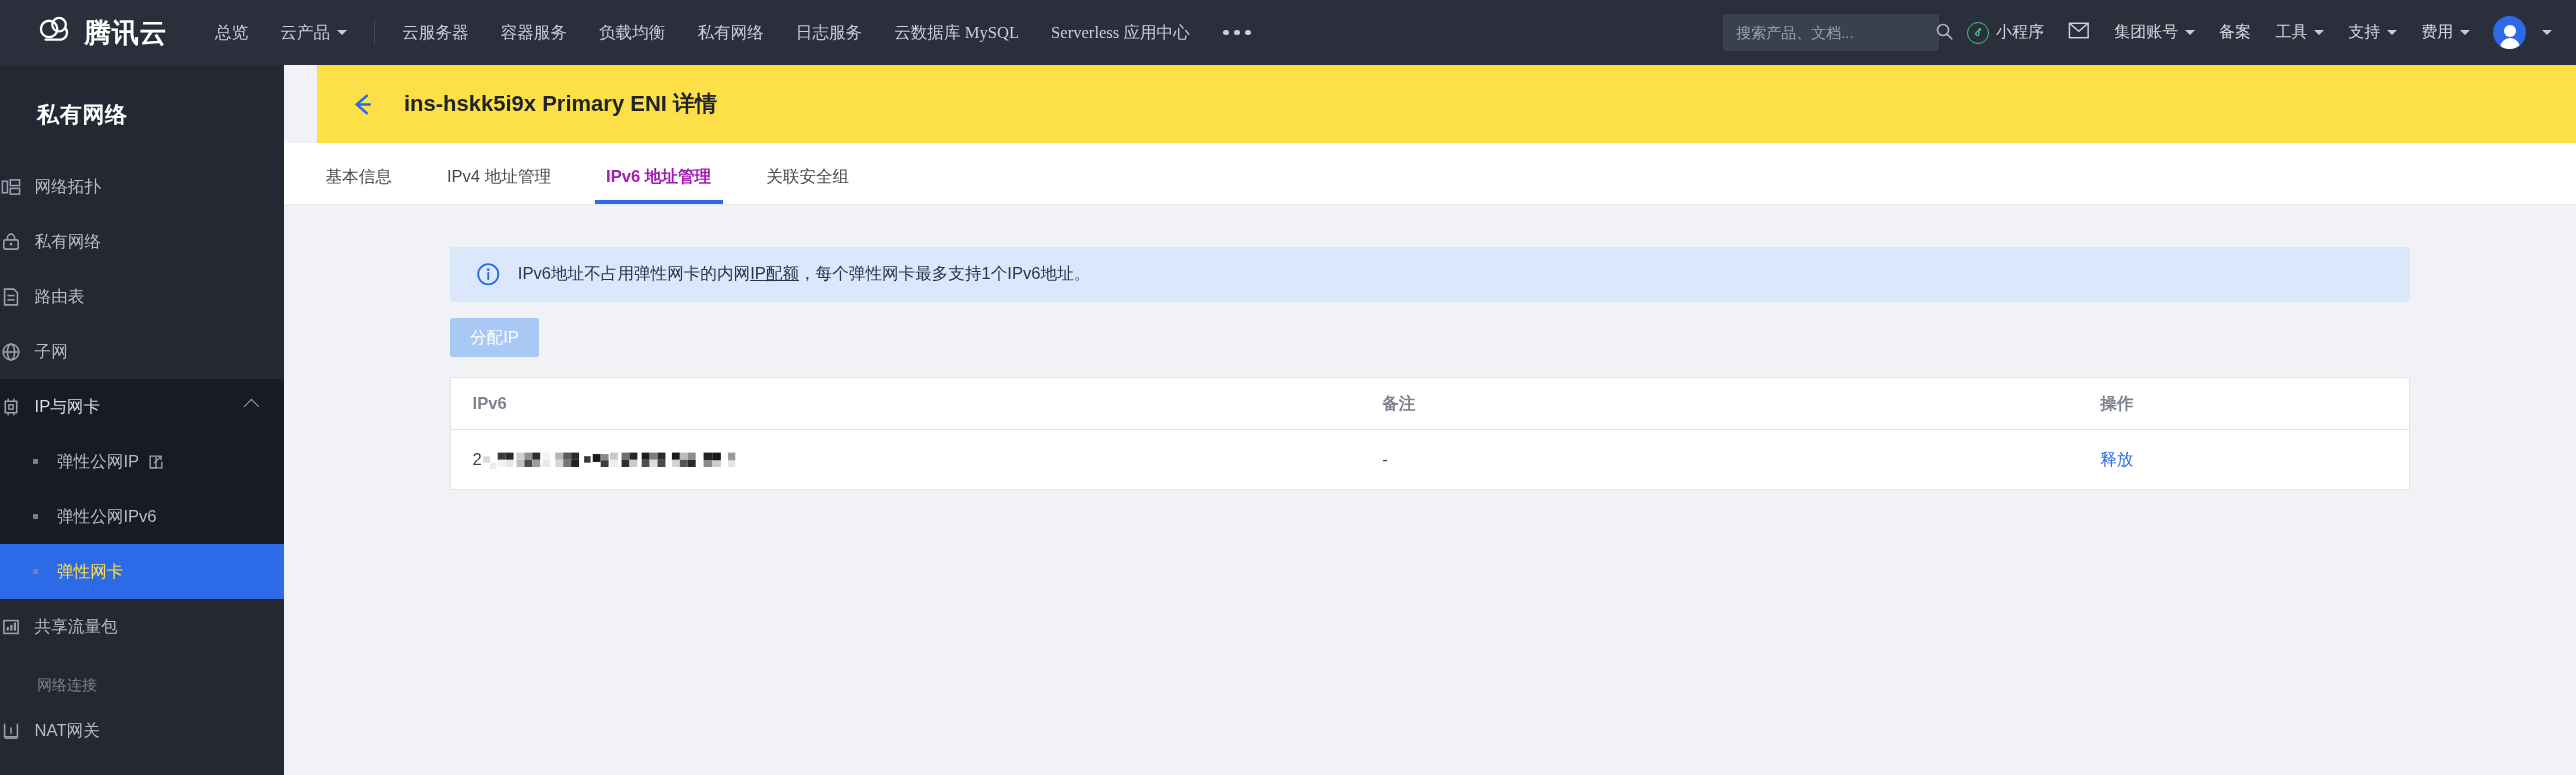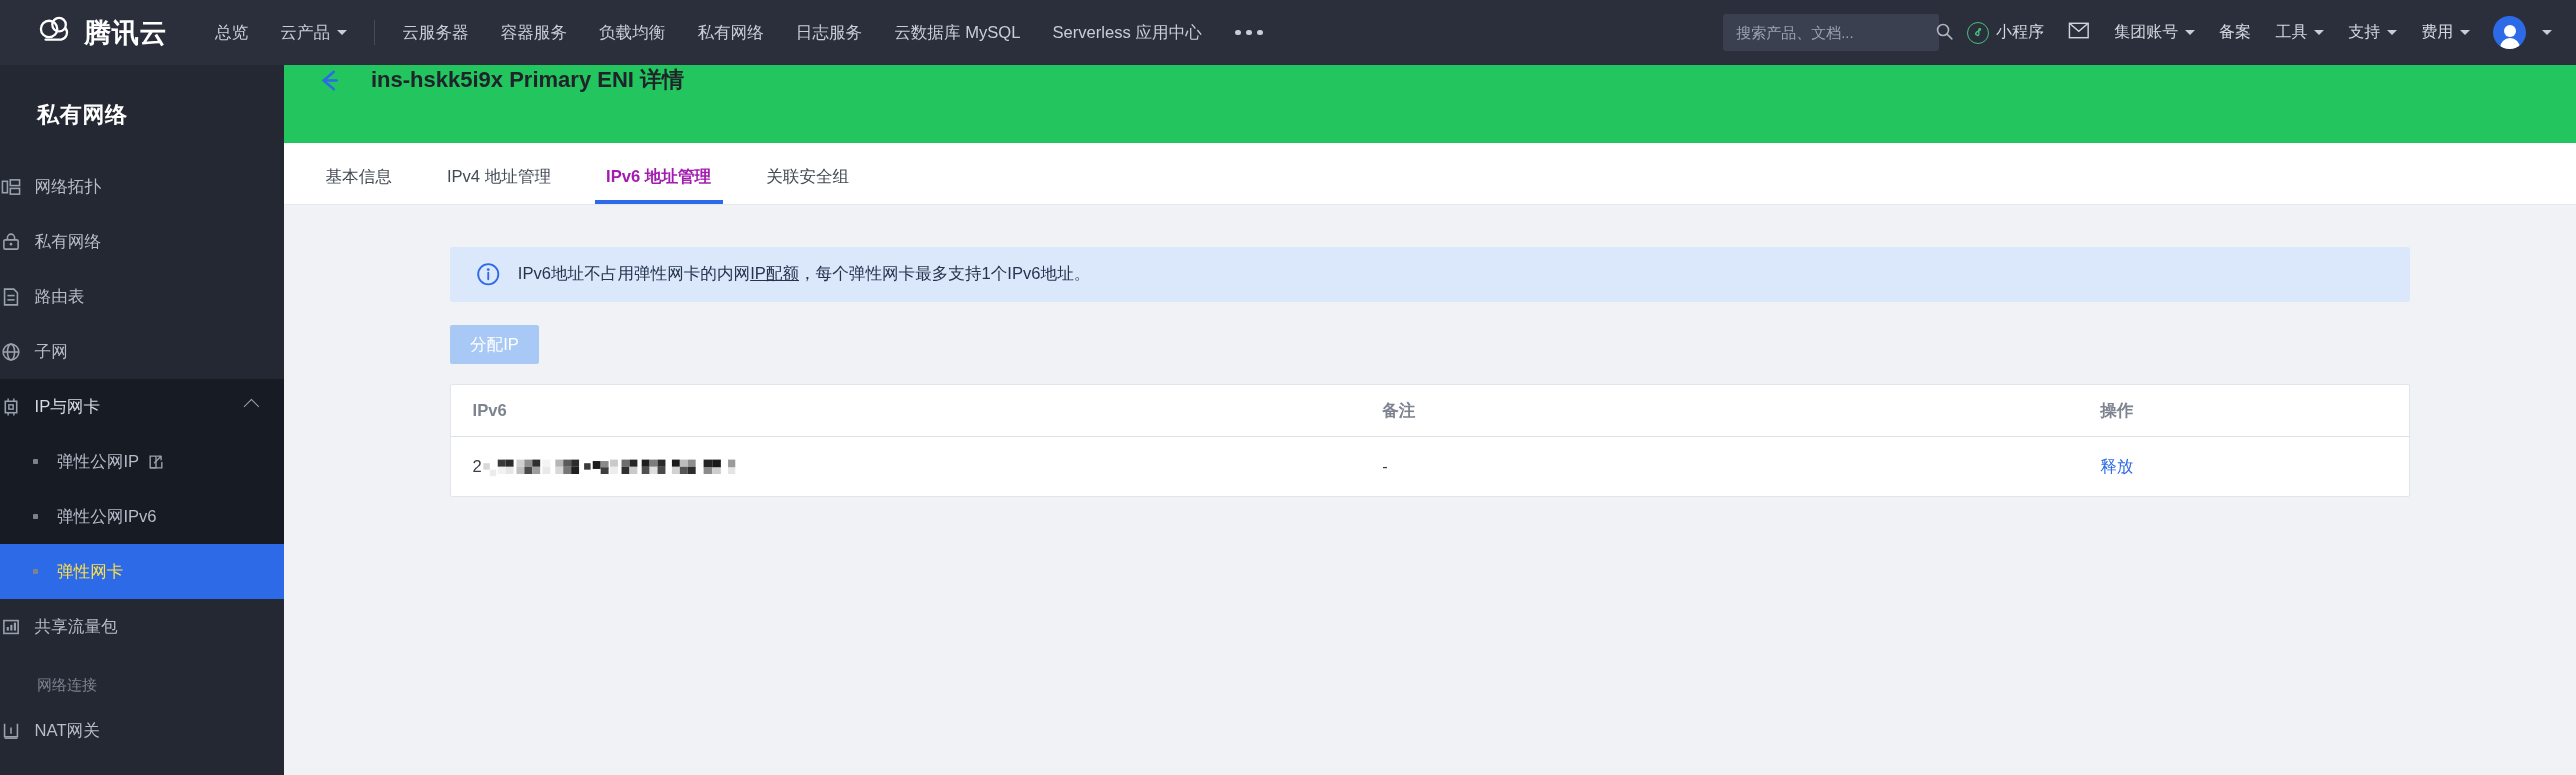--- a/index.html
+++ b/index.html
@@ -14,21 +14,21 @@
   .topbar{
     position:absolute; top:0; left:0; width:2576px; height:65px;
     background:#2b2f3c; display:flex; align-items:center;
   }
   .logo-wrap{ display:flex; align-items:flex-end; padding-left:37px; padding-right:32px; }
   .logo-mark{ width:37px; height:37px; flex:none; }
   .logo-text{
     color:#ffffff; font-size:27px; font-weight:700; margin-left:10px;
     letter-spacing:0.7px; white-space:nowrap;
   }
-  .nav{ display:flex; align-items:center; height:65px; }
+  .nav{ display:flex; align-items:center; height:65px;font-family:Liberation Serif, serif; }
   .nav-item{
     color:#c9cdd6; font-size:16.6px; padding:0 16px; height:65px;
     display:flex; align-items:center; white-space:nowrap; cursor:pointer;
   }
   .nav-sep{ width:0.7px; height:24.5px; background:#454b59; margin:0 11.5px; }
   .caret{
     display:inline-block; margin-left:6.5px; width:0; height:0;
     border-left:5px solid transparent; border-right:5px solid transparent;
     border-top:5.8px solid #c9cdd6;
   }
@@ -97,21 +97,21 @@
   .side-section-label{
     color:#7b828f; font-size:15px; padding:21.6px 0 8.6px 37px;
   }
 
   
   .main{
     position:absolute; top:65px; left:284px; width:2292px; height:710px;
     background:#f0f2f5; overflow:hidden;
   }
   .page-head{
-    background:#22c55e; height:78px; display:flex; align-items:flex-start; padding-left:30px;
+    background:#fde047; height:78px; display:flex; align-items:center; padding-left:30px;margin-left:33px;
   }
   .back-arrow{ width:30px;height:30px; display:flex;align-items:center;justify-content:center;
                cursor:pointer; flex:none; }
   .page-title{ font-size:22px; font-weight:700; color:#20232a; margin-left:27px; white-space:nowrap; }
 
   .tabs{
     background:#ffffff; height:62px; display:flex; align-items:flex-end; padding-left:30px;
     border-bottom:0.7px solid #e5e8ee;
   }
   .tab{
@@ -120,21 +120,21 @@
   }
   .tab.active{ color:#a21caf; font-weight:700; }
   .tab.active:after{
     content:""; position:absolute; left:0; right:0; bottom:0; height:3.6px; background:#2d6ae8;
   }
 
   .content{ padding:42px 166px 0 166px; }
 
   .notice{
     background:#dbe8fb; border-radius:2.2px; min-height:55px;
-    display:flex; align-items:center; padding:0 26px; margin-bottom:23px;
+    display:flex; align-items:center; padding:0 26px; margin-bottom:16px;
   }
   .notice .info-ico{ width:24.5px;height:24.5px;flex:none;margin-right:17.3px; }
   .notice-text{ font-size:16.6px; color:#25354d; line-height:1.5; }
   .notice-text a{ color:#25354d; text-decoration:underline; cursor:pointer; }
 
   .btn-alloc{
     display:inline-flex; align-items:center; justify-content:center;
     height:39px; padding:12px 20px; background:#a8c8f5; color:#ffffff;
     font-size:16.6px; border:none; border-radius:2.2px; font-family:inherit;
     cursor:not-allowed; margin-bottom:20px;

